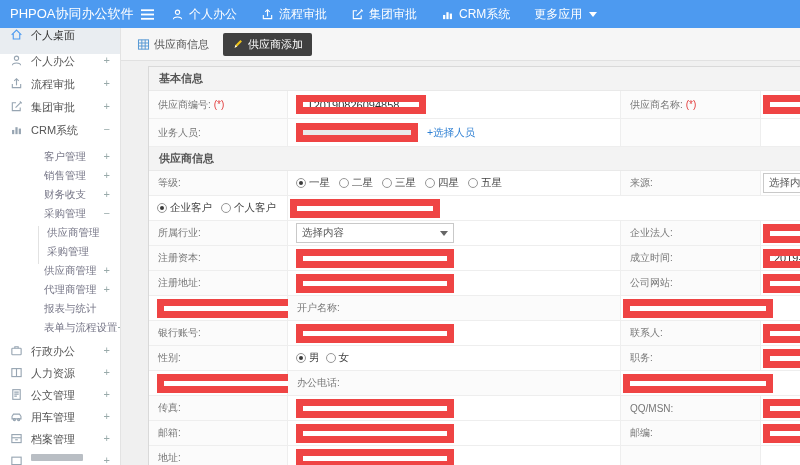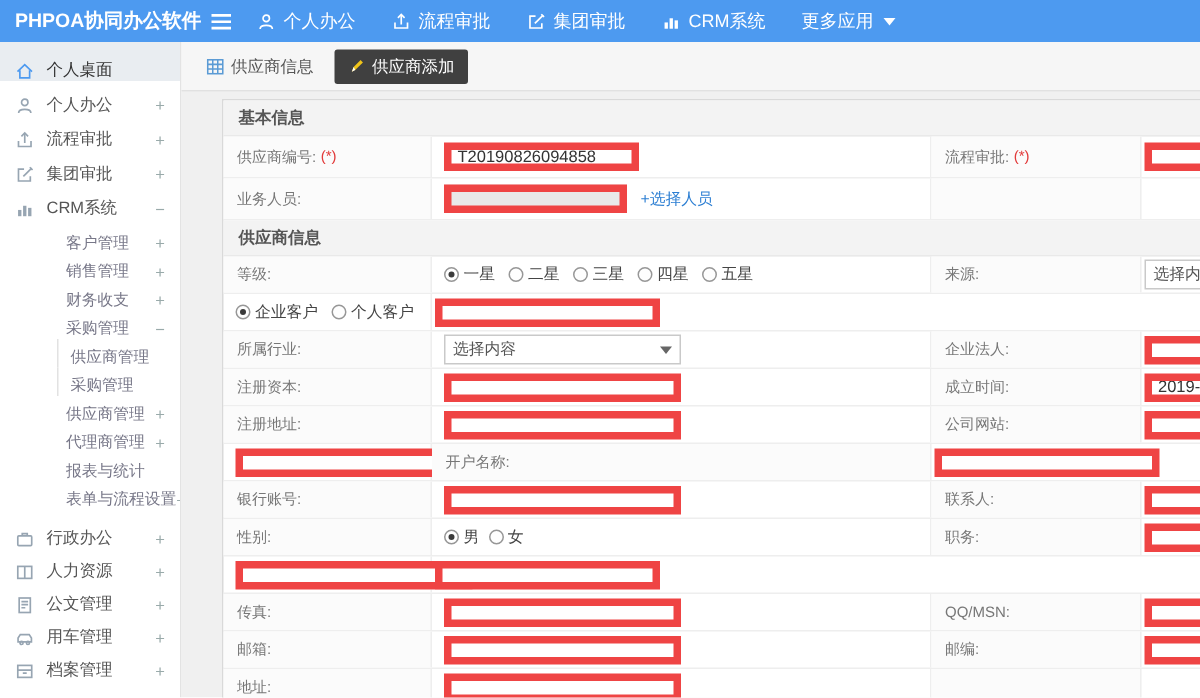--- a/index.html
+++ b/index.html
@@ -3,32 +3,32 @@
 <meta charset="utf-8">
 <style>
   *{box-sizing:border-box;margin:0;padding:0}
   html,body{width:800px;height:465px;overflow:hidden;background:#fff;
     font-family:"Liberation Sans","DejaVu Sans",sans-serif}
   .stage{position:relative;width:800px;height:465px;overflow:hidden}
 
   
   .topbar{position:absolute;left:0;top:0;width:800px;height:28px;background:#4d9af0;
     display:flex;align-items:center;color:#fff;z-index:5}
-  .brand{font-size:13px;font-weight:bold;padding-left:10px;width:132px;white-space:nowrap}
+  .brand{font-size:13px;font-weight:normal;padding-left:10px;width:132px;white-space:nowrap}
   .burger{margin:0 16px 0 8px;display:flex;align-items:center;cursor:pointer}
   .tmenu{display:flex;align-items:center;gap:24px;font-size:12px}
   .tmi{display:flex;align-items:center;gap:5px;cursor:pointer;white-space:nowrap}
   .tmi svg{display:block}
   .caret{width:0;height:0;border-left:4px solid transparent;border-right:4px solid transparent;
     border-top:5px solid #fff;margin-left:2px}
 
   
   .sidebar{position:absolute;left:0;top:28px;width:121px;height:437px;background:#fff;
     border-right:1px solid #e3e3e3;overflow:hidden}
-  .s-item{display:flex;align-items:flex-end;padding:0 10px;cursor:pointer;white-space:nowrap}
+  .s-item{display:flex;align-items:flex-start;padding:0 10px;cursor:pointer;white-space:nowrap}
   .lv0{height:23px;font-size:11px;color:#555}
   .lv0 svg{margin-right:8px;color:#97a5b2;flex:0 0 auto}
   .s-item.active{height:26px;background:#e9edf1}
   .s-item.active svg{color:#4d9af0}
   .s-item.active .s-label{color:#333}
   .s-expand{margin-left:auto;color:#9aa;font-size:11px}
   .lv1{height:19px;padding-left:44px;font-size:10.5px;color:#778}
   .lv2{height:19px;padding-left:47px;font-size:10.5px;color:#778;position:relative}
   .lv2::before{content:"";position:absolute;left:38px;top:0;bottom:0;border-left:1px solid #e2e2e2}
   .subgap{height:4px}
@@ -47,21 +47,21 @@
   .fsec{height:24px;background:#f3f3f3;border-bottom:1px solid #e9e9e9;display:flex;
     align-items:center;padding-left:10px;font-size:11px;font-weight:bold;color:#555}
   .frow{display:grid;grid-template-columns:139px 333px 140px 160px;border-bottom:1px solid #eee}
   .h28{height:28px}.h25{height:25px}
   .lc{background:#fbfbfb;border-right:1px solid #eee;display:flex;align-items:center;
     padding-left:9px;font-size:10px;color:#777;gap:3px;white-space:nowrap;overflow:hidden}
   .fc{border-right:1px solid #eee;display:flex;align-items:center;padding-left:8px;
     font-size:11px;color:#333;white-space:nowrap}
   .fc.tight{padding-left:2px;border-right:none}
   .req{color:#e23b3b}
-  .ti{height:19px;border:5px solid #ef4444;font-size:11px;padding:0 4px;color:#333;
+  .ti{height:19px;border:7px solid #ef4444;font-size:11px;padding:0 4px;color:#333;
     font-family:inherit;background:#fff;outline:none}
   .ti.ro{background:#e9e9e9}
   .w130{width:130px}.w158{width:158px}.w122{width:122px}.w150{width:150px;flex:0 0 auto}
   .lnk{color:#2d7fd3;font-size:10.5px;margin-left:9px;text-decoration:none;cursor:pointer}
   .sel{height:20px;border:1px solid #c9c9c9;background:#fff;display:flex;align-items:center;
     justify-content:space-between;padding:0 5px;color:#555;font-size:10.5px;cursor:pointer}
   .arr{width:0;height:0;border-left:4px solid transparent;border-right:4px solid transparent;
     border-top:5px solid #666}
   .rgrp{display:flex;align-items:center;gap:9px}
   .ropt{display:flex;align-items:center;gap:3px;color:#444;font-size:10.5px;cursor:pointer}
@@ -290,21 +290,21 @@
 
     <div class="frow h28">
       <div class="lc">
         <span>供应商编号:</span>
           <span class="req">(*)</span>
       </div>
       <div class="fc">
         <input class="ti w130" value="T20190826094858" style="">
       </div>
       <div class="lc">
-        <span>流程审批:</span>
+        <span>供应商名称:</span>
           <span class="req">(*)</span>
       </div>
       <div class="fc tight">
         <input class="ti w150" style="">
       </div>
     </div>
 
     <div class="frow h28">
       <div class="lc">
           <span>业务人员:</span>
@@ -473,20 +473,23 @@
         </div>
       <div class="fc tight">
           <input class="ti w150" style="">
         </div>
     </div>
 
     <div class="frow h25">
       <div class="fc">
           <input class="ti w158" style="">
         </div>
+      <div class="lc">
+          <span>办公电话:</span>
+        </div>
       <div class="fc tight">
           <input class="ti w150" style="">
         </div>
     </div>
 
     <div class="frow h25">
       <div class="lc">
           <span>传真:</span>
         </div>
       <div class="fc">

